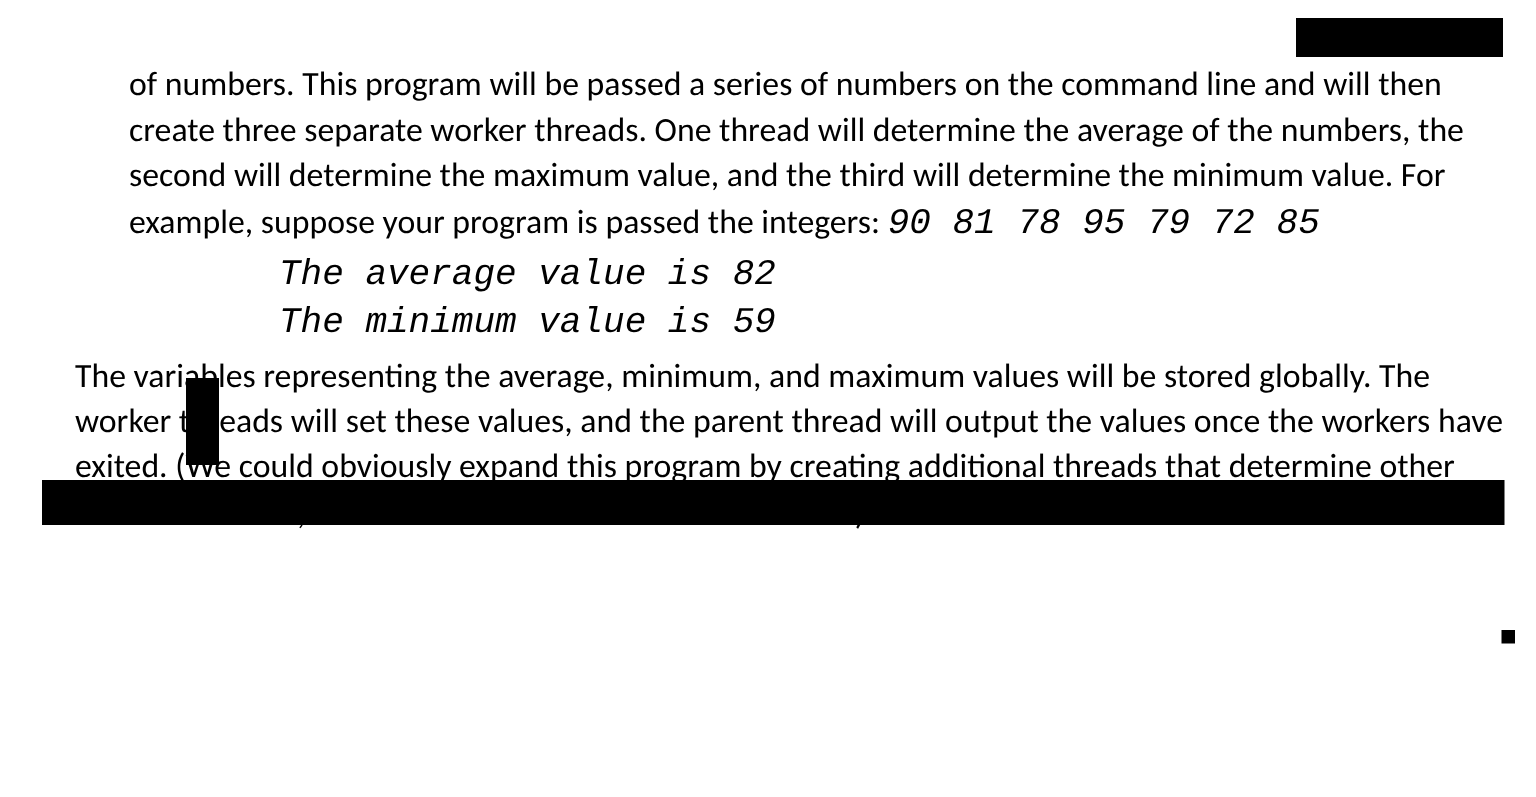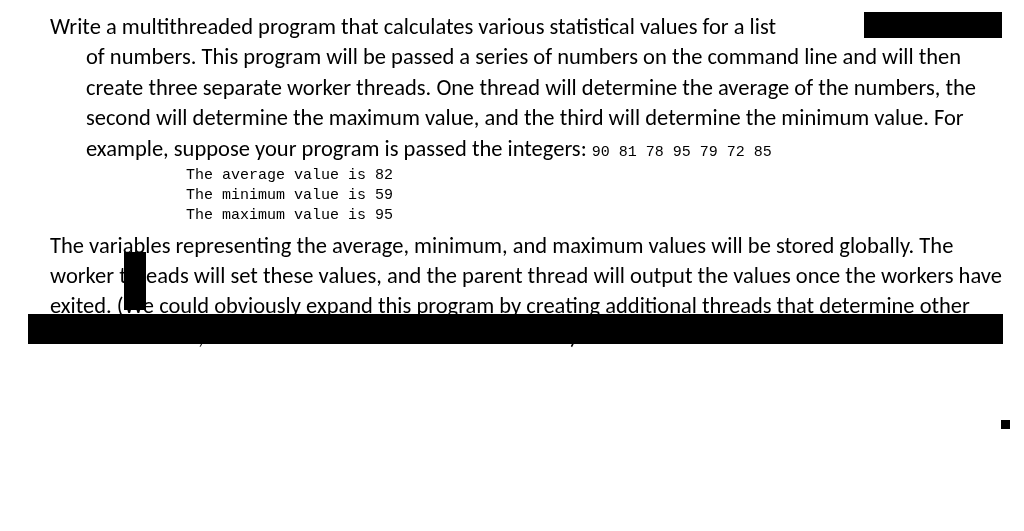--- a/index.html
+++ b/index.html
@@ -23,21 +23,22 @@
   }
   .hang-first {
     text-indent: -36px;
     padding-left: 64px;
   }
   .code-indent {
     padding-left: 164px;
   }
   .mono {
     font-family: "Courier New", Courier, monospace;
-    font-size: 15px;
+    font-size: 24px;
+    font-style: italic;
   }
   .second-block {
     padding-left: 28px;
     margin-top: 4px;
   }
   .redact-top {
     position: absolute;
     top: 12px;
     right: 22px;
     width: 138px;
@@ -73,29 +74,28 @@
   }
 </style>
 </head>
 <body>
 
 <div class="page">
 
   <div class="redact-top"></div>
 
   <p class="para hang-first">
-    <span>Write a multithreaded program that calculates various statistical values for a list</span><br>
+    <br>
     <span>of numbers. This program will be passed a series of numbers on the command line and will then create three separate worker threads. One thread will determine the average of the numbers, the second will determine the maximum value, and the third will determine the minimum value. For example, suppose your program is passed the integers:</span>
     <span class="mono">90 81 78 95 79 72 85</span>
   </p>
 
   <div class="code-indent">
     <p class="output-line mono">The average value is 82</p>
     <p class="output-line mono">The minimum value is 59</p>
-    <p class="output-line mono">The maximum value is 95</p>
   </div>
 
   <div class="redact-left"></div>
 
   <p class="para second-block">The variables representing the average, minimum, and maximum values will be stored globally. The worker threads will set these values, and the parent thread will output the values once the workers have exited. (We could obviously expand this program by creating additional threads that determine other statistical values, such as median and standard deviation.)</p>
 
   <div class="redact-dot"></div>
   <div class="redact-bottom"></div>
 
 </div>

